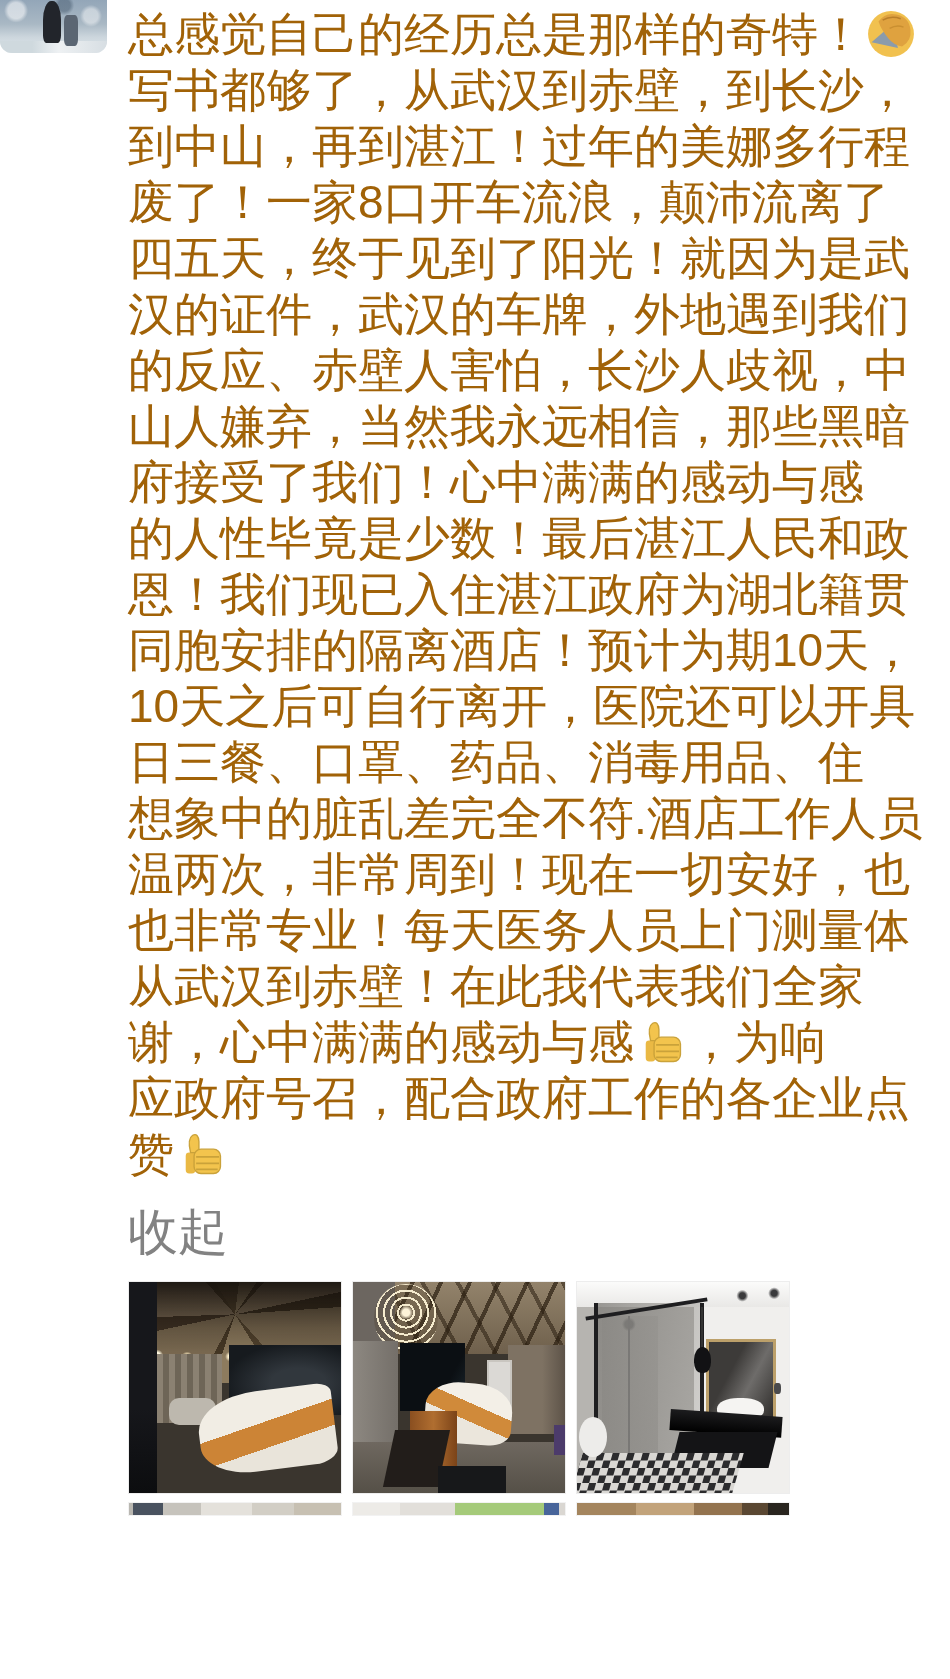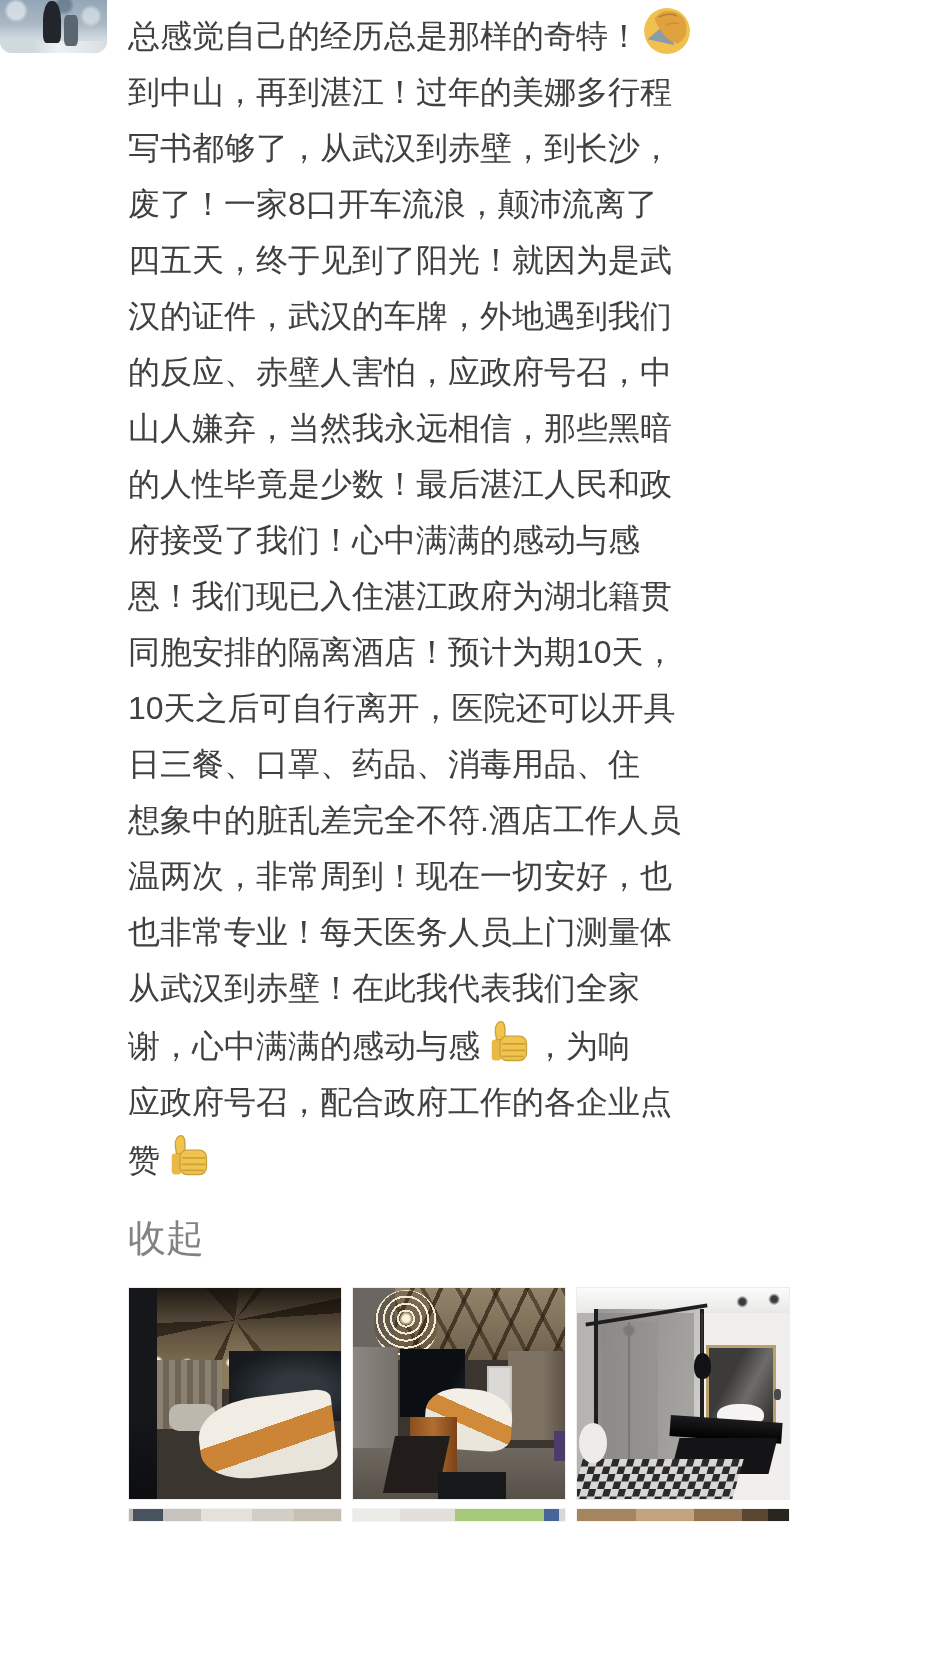--- a/index.html
+++ b/index.html
@@ -21,27 +21,27 @@
   }
   .avatar-figure{position:absolute;left:40%;top:2%;width:17%;height:80%;
     background:#22252b;border-radius:45% 45% 18% 18%;}
   .avatar-object{position:absolute;left:60%;top:28%;width:13%;height:58%;
     background:#5b6673;border-radius:22%;}
   .avatar-ground{position:absolute;left:0;bottom:0;width:100%;height:22%;
     background:linear-gradient(90deg,#cfd9de 0 30%,#eef1f3 55%,#d7dee3 100%);}
   
   .content{position:absolute;left:128px;top:6px;width:800px;}
   .text-line{
-    font-size:32px;line-height:56px;letter-spacing:0;
-    color:#404040;white-space:nowrap;
+    font-size:46px;line-height:56px;letter-spacing:0;
+    color:#a16207;white-space:nowrap;
   }
   .emoji{display:inline-block;width:50px;height:50px;vertical-align:-9px;margin:0 2px;}
   .emoji svg{display:block;width:100%;height:100%;}
   .collapse-link{
-    margin-top:22px;font-size:38px;line-height:56px;color:#828282;
+    margin-top:22px;font-size:50px;line-height:56px;color:#828282;
     display:inline-block;cursor:pointer;
   }
   
   .photo-grid{margin-left:1px;margin-top:22px;display:flex;gap:12px;}
   .photo{
     width:212px;height:211px;position:relative;overflow:hidden;
     background:#3a352e;box-shadow:0 0 0 1px rgba(0,0,0,.07);
   }
   .photo *{position:absolute;}
   
@@ -161,29 +161,29 @@
 
   <div class="content">
     <div>
         <div class="text-line"><span>总感觉自己的经历总是那样的奇特！</span><span class="emoji"><svg viewBox="0 0 36 36">
     <circle cx="18" cy="18" r="16.5" fill="#f1c14f"></circle>
     <path d="M4 24 L19 11 L23 28 Z" fill="#8b9bab"></path>
     <path d="M9 9 Q14 2 22 4 Q31 6 32 15 Q33 23 26 27 Q20 26 16 21 Q11 15 9 9 Z" fill="#dfa23f"></path>
     <path d="M12 8 Q18 4.5 25 7" stroke="#b97f2a" stroke-width="1.2" fill="none"></path>
     <path d="M17 14 Q22 11 27 13" stroke="#c98f31" stroke-width="1" fill="none"></path>
   </svg></span></div>
+        <div class="text-line"><span>写书都够了，从武汉到赤壁，到长沙，</span></div>
         <div class="text-line"><span>到中山，再到湛江！过年的美娜多行程</span></div>
-        <div class="text-line"><span>写书都够了，从武汉到赤壁，到长沙，</span></div>
         <div class="text-line"><span>废了！一家8口开车流浪，颠沛流离了</span></div>
         <div class="text-line"><span>四五天，终于见到了阳光！就因为是武</span></div>
         <div class="text-line"><span>汉的证件，武汉的车牌，外地遇到我们</span></div>
-        <div class="text-line"><span>的反应、赤壁人害怕，应政府号召，中</span></div>
+        <div class="text-line"><span>的反应、赤壁人害怕，长沙人歧视，中</span></div>
         <div class="text-line"><span>山人嫌弃，当然我永远相信，那些黑暗</span></div>
+        <div class="text-line"><span>府接受了我们！心中满满的感动与感</span></div>
         <div class="text-line"><span>的人性毕竟是少数！最后湛江人民和政</span></div>
-        <div class="text-line"><span>府接受了我们！心中满满的感动与感</span></div>
         <div class="text-line"><span>恩！我们现已入住湛江政府为湖北籍贯</span></div>
         <div class="text-line"><span>同胞安排的隔离酒店！预计为期10天，</span></div>
         <div class="text-line"><span>10天之后可自行离开，医院还可以开具</span></div>
         <div class="text-line"><span>日三餐、口罩、药品、消毒用品、住</span></div>
         <div class="text-line"><span>想象中的脏乱差完全不符.酒店工作人员</span></div>
         <div class="text-line"><span>温两次，非常周到！现在一切安好，也</span></div>
         <div class="text-line"><span>也非常专业！每天医务人员上门测量体</span></div>
         <div class="text-line"><span>从武汉到赤壁！在此我代表我们全家</span></div>
         <div class="text-line"><span>谢，心中满满的感动与感</span><span class="emoji"><svg viewBox="0 0 36 36">
     <rect x="7" y="17" width="7" height="15" rx="2.5" fill="#eab944"></rect>

